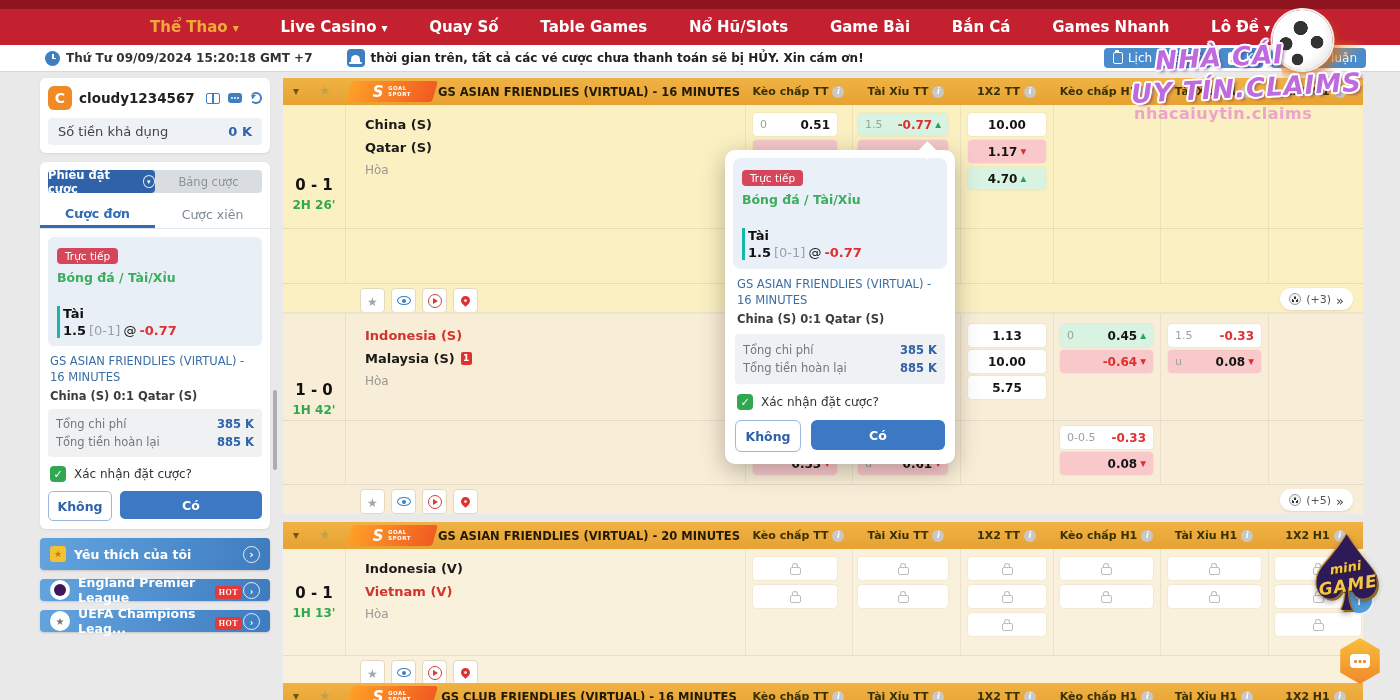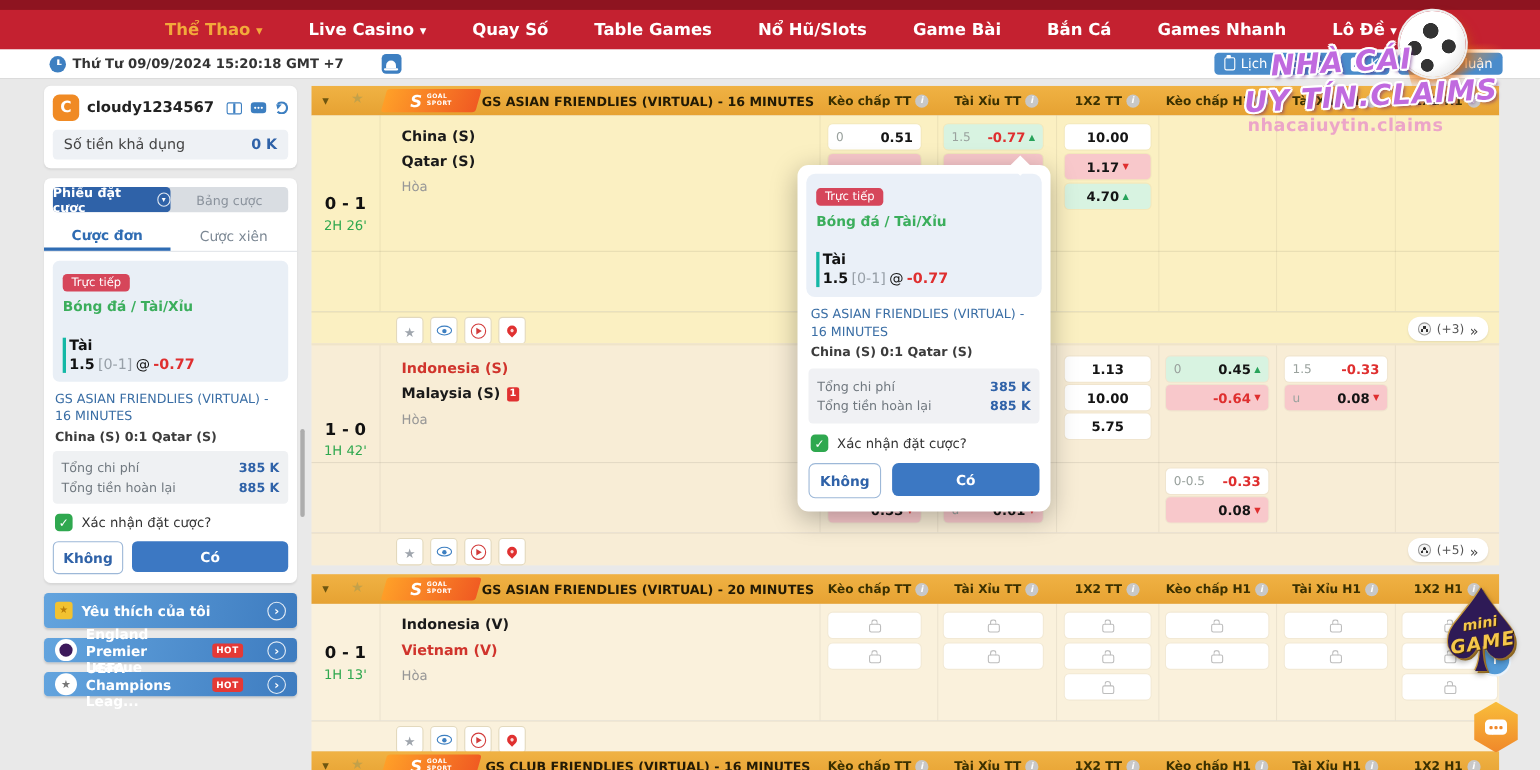--- a/index.html
+++ b/index.html
@@ -92,21 +92,21 @@
   .navbar-blue.tall{height:22px;}
   .i-favstar{width:16px;height:16px;background:#F2C230;border-radius:3px;display:flex;align-items:center;justify-content:center;}
   .i-favstar::before{content:"★";font-size:9px;color:#B97E08;}
   .i-epl{width:20px;height:20px;background:#fff;border-radius:50%;position:relative;flex:0 0 auto;}
   .i-epl::after{content:"";position:absolute;left:4px;top:4px;width:12px;height:12px;background:#3D195B;border-radius:50%;}
   .i-ucl{width:20px;height:20px;background:#fff;border-radius:50%;display:flex;align-items:center;justify-content:center;flex:0 0 auto;}
   .i-ucl::before{content:"★";font-size:10px;color:#777;}
   .hotbadge{background:#E53935;border-radius:3px;font-size:8px;font-weight:bold;color:#fff;padding:2px 4px;letter-spacing:.5px;}
   .chevron-out{margin-left:auto;width:15px;height:15px;border:1.5px solid rgba(255,255,255,.85);border-radius:50%;display:flex;align-items:center;justify-content:center;flex:0 0 auto;}
   .chevron-out::before{content:"›";color:#fff;font-size:11px;line-height:1;}
-  .hotwrap{margin-left:auto;display:flex;align-items:center;gap:22px;}
+  .hotwrap{margin-left:auto;display:flex;align-items:flex-end;gap:1px;font-family:Liberation Serif, serif;}
   .hotwrap .chevron-out{margin-left:0;}
   .scrollbar{position:absolute;left:273px;top:390px;width:4px;height:80px;background:#ADADAD;border-radius:2px;}
 
   
   .main{position:absolute;left:283px;top:78px;width:1080px;height:622px;overflow:hidden;}
   .lhead{position:absolute;left:0;width:1080px;height:27px;background:linear-gradient(#F0B244,#E6A232);}
   .hchev{position:absolute;left:10px;top:6px;color:#6E5610;font-size:12px;}
   .hstar{position:absolute;left:36px;top:5px;color:#C3A14A;font-size:13px;}
   .hstar::before{content:"★";}
   .gs-logo{position:absolute;left:66px;top:3px;width:86px;height:21px;background:linear-gradient(100deg,#FFA028,#F05A22);transform:skewX(-16deg);border-radius:3px;display:flex;align-items:center;justify-content:center;gap:4px;}
@@ -115,21 +115,21 @@
   .htitle{position:absolute;left:150px;top:0;width:312px;height:27px;display:flex;align-items:center;justify-content:center;font-size:11.5px;font-weight:bold;color:#221A05;}
   .hcol{position:absolute;top:0;height:27px;display:flex;align-items:center;justify-content:center;gap:4px;font-size:11px;font-weight:bold;color:#3A3000;}
   .i-info{width:12px;height:12px;background:#C8C8C8;border-radius:50%;color:#fff;font-size:8px;font-style:italic;display:flex;align-items:center;justify-content:center;}
   .i-info::before{content:"i";}
 
   .blk{position:absolute;left:0;width:1080px;}
   .vsep{position:absolute;top:0;bottom:0;width:1px;background:rgba(0,0,0,0.055);}
   .hline{position:absolute;left:0;width:1080px;height:1px;background:rgba(0,0,0,0.08);}
   .scorecol{position:absolute;left:0;top:50%;transform:translateY(-50%);width:62px;text-align:center;}
   .score{font-size:15px;font-weight:bold;color:#111;}
-  .mtime{margin-top:4px;font-size:12px;font-weight:normal;color:#2FA84F;}
+  .mtime{margin-top:4px;font-size:12px;font-weight:bold;color:#2FA84F;}
   .teams{position:absolute;left:82px;top:8px;}
   .tname{font-size:13px;font-weight:bold;color:#1A1A1A;line-height:23px;display:flex;align-items:center;gap:6px;}
   .tname.red{color:#D0342C;}
   .tdraw{font-size:12px;color:#979797;line-height:22px;}
   .redcard{display:inline-block;width:11px;height:13px;background:#E03131;border-radius:2px;color:#fff;font-size:9px;font-weight:bold;text-align:center;line-height:13px;}
 
   .cell{position:absolute;height:23px;border-radius:4px;background:#fff;display:flex;align-items:center;padding:0 7px;box-sizing:border-box;font-size:12px;box-shadow:0 0 0 1px rgba(0,0,0,0.03);}
   .cell .ln{color:#9AA29E;font-size:11px;}
   .cell .od{margin-left:auto;font-weight:bold;color:#141414;}
   .cell.neg .od{color:#DF2F2F;}
@@ -232,20 +232,21 @@
         </div>
     </div>
   </div>
 
   <div class="infobar">
     <span style="margin-left:45px;" class="i-clock"></span>
     <span class="ib-date">Thứ Tư 09/09/2024 15:20:18 GMT +7</span>
     <span style="margin-left:34px;" class="i-bellbox">
         <span class="i-bell"></span>
       </span>
+    <span class="ib-notice">thời gian trên, tất cả các vé cược chưa thanh toán sẽ bị HỦY. Xin cám ơn!</span>
     <div class="ib-btns">
       <div class="bluebtn">
           <span class="i-clip"></span>
           <span>Lịch sử cược</span>
         </div>
       <div class="bluebtn">
           <span class="i-sbox">S</span>
           <span>K</span>
         </div>
       <div class="bluebtn">

